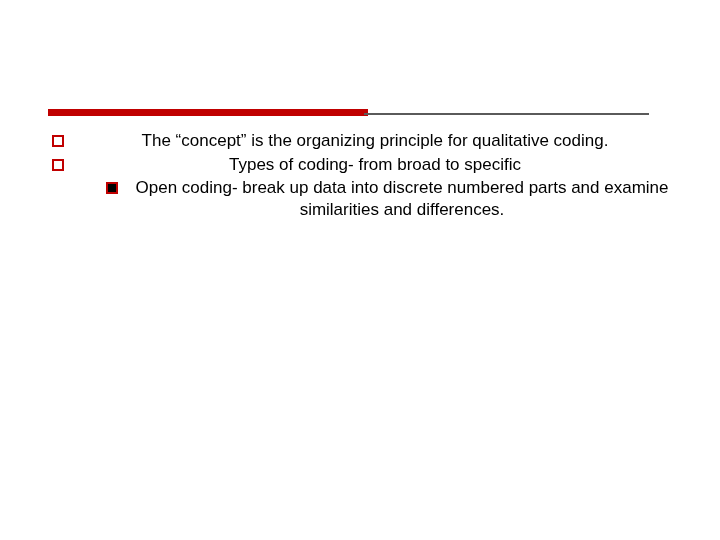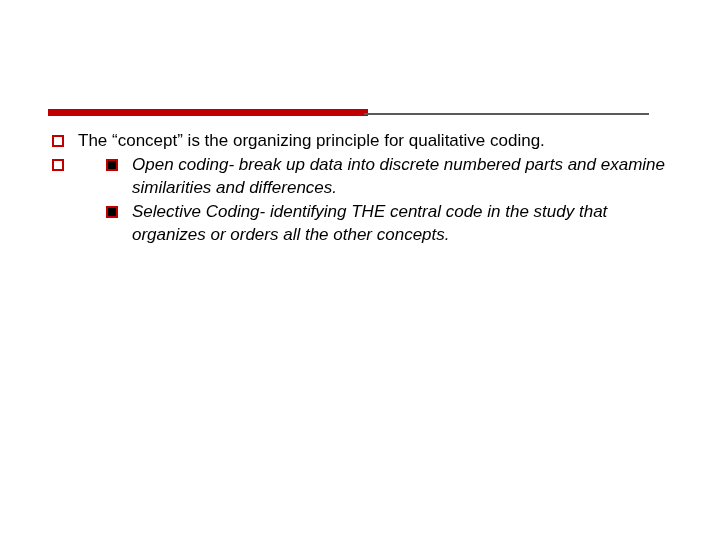--- a/index.html
+++ b/index.html
@@ -25,64 +25,61 @@
   }
   .rule-gray {
     display: inline-block;
     height: 2px;
     background: #5a5a5a;
     width: 285px;
     vertical-align: bottom;
     margin-left: -4px;
     margin-bottom: 1px;
   }
-  .content { line-height: 1.32; }
+  .content { line-height: 1.32; text-align: center; }
   .lvl1 { display: flex; margin-bottom: 2px; }
   .lvl1 .bullet {
     width: 12px; height: 12px;
     border: 2px solid #c00000;
     margin: 5px 14px 0 4px;
     flex: 0 0 auto;
   }
   .lvl1 .text { flex: 1; }
   .lvl2 { display: flex; margin-bottom: 2px; }
   .lvl2 .bullet {
     width: 12px; height: 12px;
     background: #000;
     margin: 5px 14px 0 28px;
     flex: 0 0 auto;
   }
-  .lvl2 .text { flex: 1; font-style: italic; }
+  .lvl2 .text { flex: 1; }
 </style>
 </head>
 <body>
 
 <div class="rule">
   <span class="rule-red"></span><span class="rule-gray"></span>
 </div>
 
 <div class="content">
 
   <div class="lvl1">
     <div class="bullet"></div>
     <div class="text">The “concept” is the organizing principle for qualitative coding.</div>
   </div>
 
 
   <div class="lvl1">
     <div class="bullet"></div>
     <div class="text" style="flex:1">
+      <div>Types of coding- from broad to specific</div>
 
       <div class="lvl2">
         <div class="bullet"></div>
         <div class="text">Open coding- break up data into discrete numbered parts and examine similarities and differences.</div>
       </div>
 
 
-      <div class="lvl2">
-        <div class="bullet"></div>
-        <div class="text">Selective Coding- identifying THE central code in the study that organizes or orders all the other concepts.</div>
-      </div>
 
     </div>
   </div>
 
 </div>
 
 </body></html>

